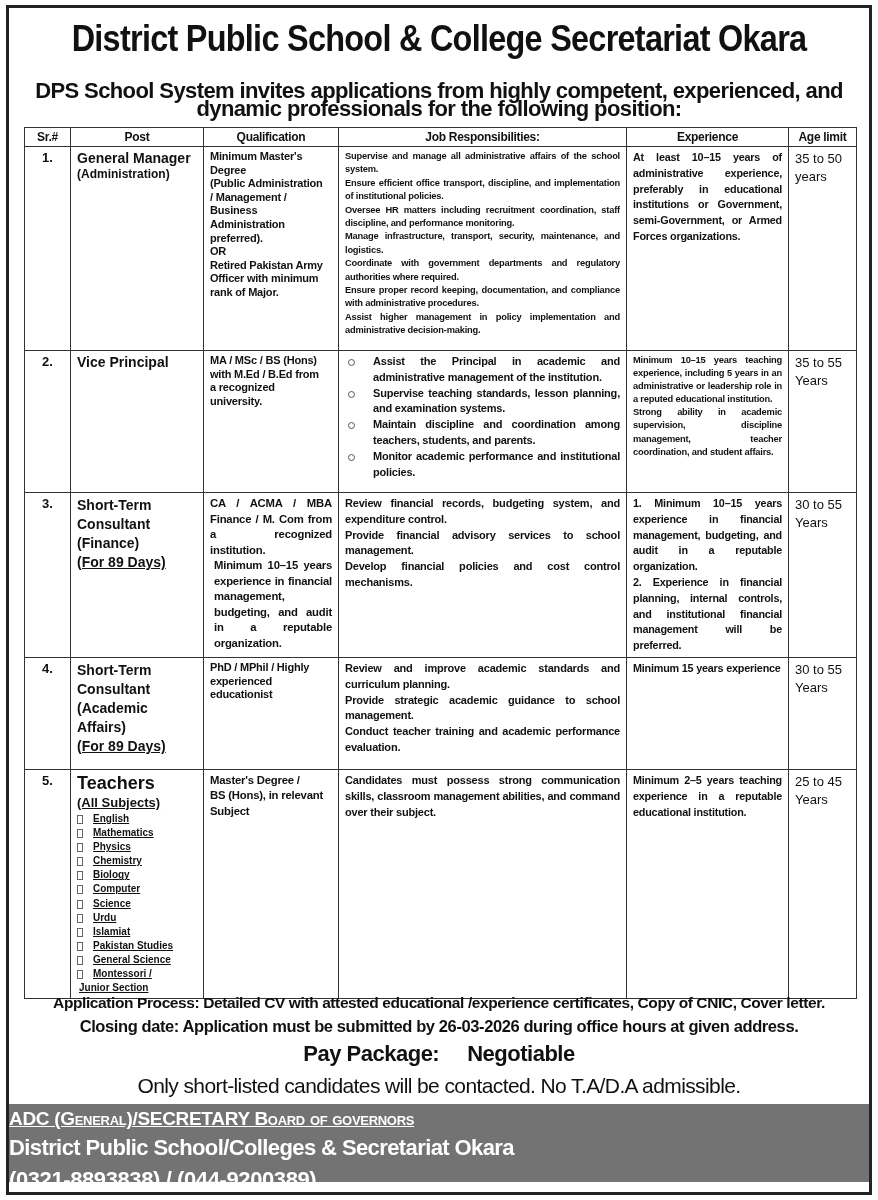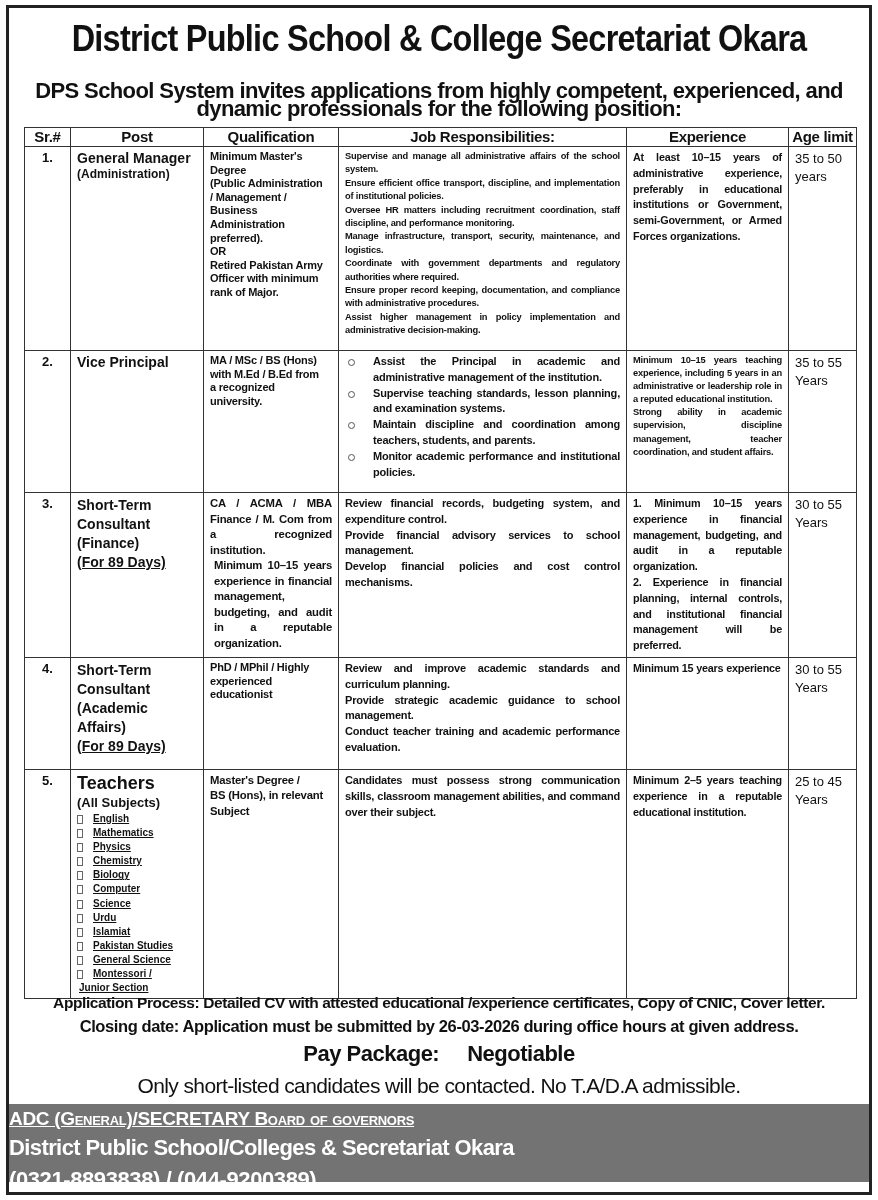--- a/index.html
+++ b/index.html
@@ -23,21 +23,21 @@
   .subtitle.l2 { top: 88px; }
 
   table.jobs {
     position: absolute; left: 15px; top: 119px; width: 832px;
     border-collapse: collapse; table-layout: fixed;
   }
   table.jobs th, table.jobs td {
     border: 1px solid #333; vertical-align: top;
   }
   table.jobs th {
-    font-size: 15px; font-weight: bold; height: 19px; text-align: center; line-height: 18px;
+    font-size: 12px; font-weight: bold; height: 19px; text-align: center; line-height: 18px;
     letter-spacing: -0.3px;
     margin-top: 10px;
   }
   td.sr { text-align: center; font-weight: bold; font-size: 13px; padding-top: 3px; }
   td.post { font-weight: bold; font-size: 13px; padding: 3px 6px; line-height: 16px; }
   td.post .und { text-decoration: underline; }
   td.qual { font-weight: bold; font-size: 11px; padding: 3px 6px; line-height: 13.6px; letter-spacing: -0.2px; }
   td.resp { font-weight: bold; font-size: 9.3px; padding: 3px 6px; line-height: 13.4px; text-align: justify; letter-spacing: -0.2px; }
   td.resp.big { font-size: 11px; line-height: 15.8px; }
   td.exp { font-weight: bold; font-size: 10.8px; padding: 3px 6px; line-height: 15.8px; text-align: justify; letter-spacing: -0.2px; }
@@ -46,21 +46,21 @@
 
   ul.circ { list-style: none; }
   ul.circ li { position: relative; padding-left: 28px; }
   ul.circ li::before {
     content: ""; position: absolute; left: 3px; top: 5px; width: 5px; height: 5px;
     border: 1px solid #555; border-radius: 50%;
   }
   .resp-line { display: block; }
 
   .teachers-title { font-size: 18px; font-weight: bold; line-height: 21px; }
-  .teachers-sub { font-size: 13px; font-weight: bold; line-height: 17px; }
+  .teachers-sub { font-size: 13px; font-weight: bold; line-height: 17px; text-decoration: underline; }
   ul.subjects { list-style: none; margin-top: 1px; text-decoration: underline; }
   ul.subjects li { font-size: 10px; font-weight: bold; line-height: 14.1px; padding-left: 16px; position: relative; }
   ul.subjects li .box {
     position: absolute; left: 0px; top: 3px; width: 6px; height: 9px; border: 1px solid #666;
   }
   ul.subjects li .cont { display: block; margin-left: -16px; padding-left: 2px; }
 
   .app-process {
     position: absolute; left: 0; top: 986px; width: 100%; text-align: center;
     font-weight: bold; font-size: 15.5px; letter-spacing: -0.4px;

